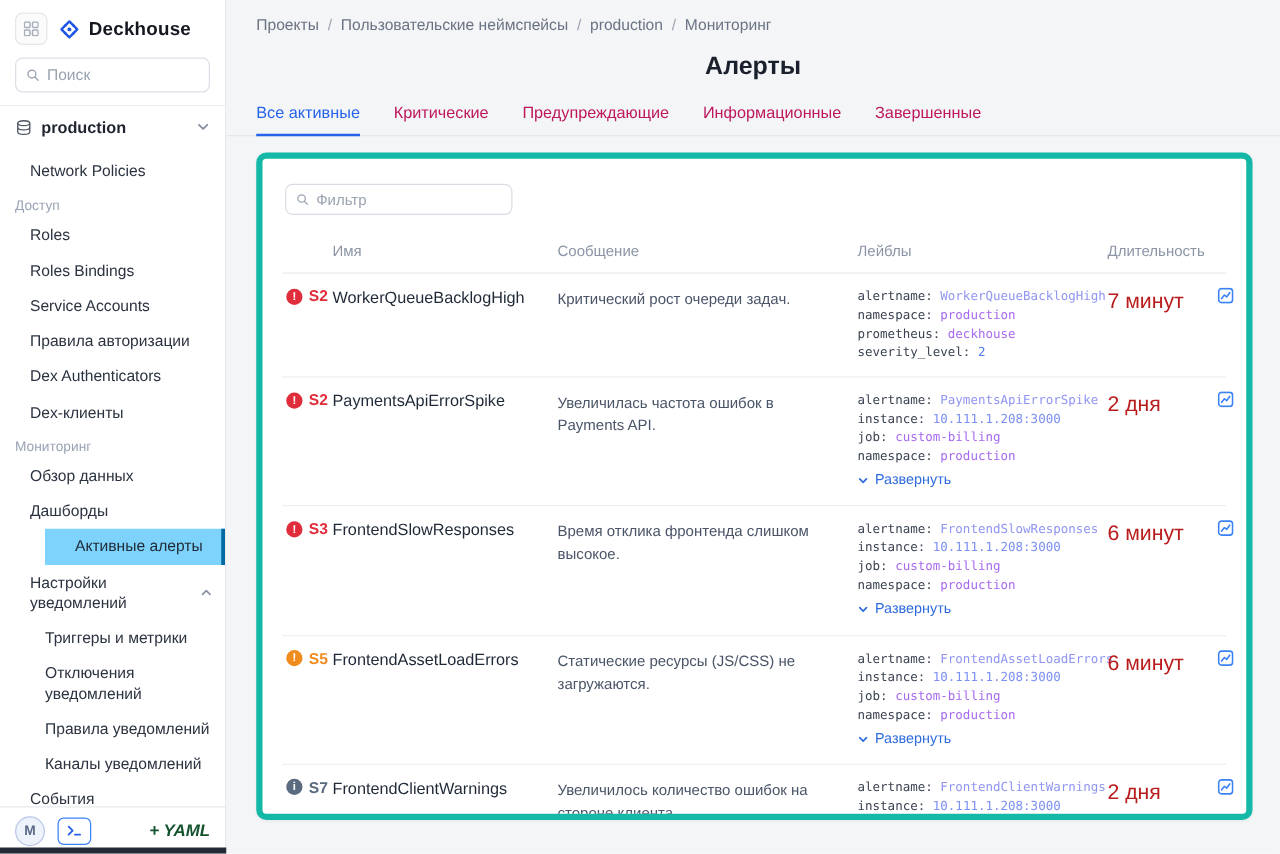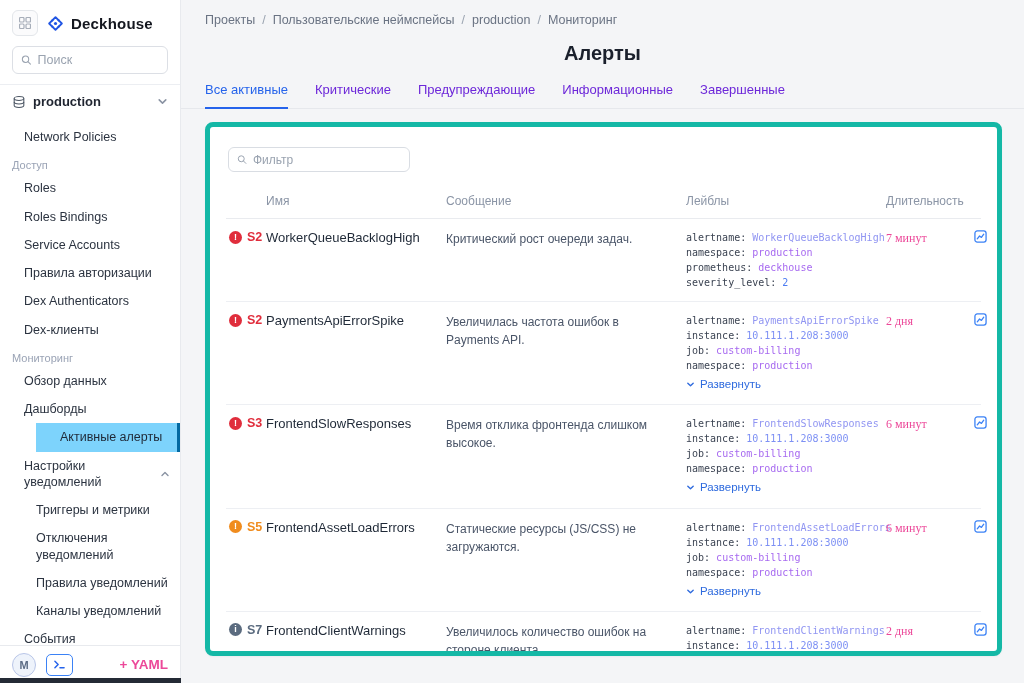--- a/index.html
+++ b/index.html
@@ -30,31 +30,31 @@
   .nav-section { padding:8px 12px 3px; font-size:11px; color:#9aa3b5; }
   .nav-item.active { background:#7dd3fc; border-right:3px solid #0369a1; color:#1f2937;margin-left:36px; }
   .nav-chev { display:flex; margin-left:6px; }
   .side-foot { border-top:1px solid #e8eaee; height:38px; display:flex; align-items:center;
                padding:0 12px; gap:10px; background:#fff; }
   .avatar { width:24px; height:24px; border-radius:50%; border:1px solid #b9c6e8; background:#eef3fb;
             color:#5b6b85; font-size:11px; font-weight:700; display:flex; align-items:center;
             justify-content:center; cursor:pointer; }
   .term-btn { width:27px; height:22px; border:1.5px solid #3b82f6; border-radius:5px;
               display:flex; align-items:center; justify-content:center; cursor:pointer; background:#fff; }
-  .yaml-btn { margin-left:auto; color:#ec4899; font-size:13.5px; font-weight:600; cursor:pointer; }
+  .yaml-btn { margin-left:auto; color:#14532d; font-size:13.5px; font-weight:600; cursor:pointer;font-style:italic; }
   .console-strip { position:absolute; bottom:0; left:0; width:181px; height:5px; background:#242a35; z-index:5; }
 
   
   .main { position:absolute; left:181px; right:0; top:0; bottom:0; }
   .breadcrumb { padding:13px 24px 0; font-size:12.5px; color:#6a7383; display:flex; gap:7px;align-items:flex-end; }
   .bc-item { cursor:pointer; }
   .bc-sep { color:#9aa3b0; }
   .page-title { padding:15px 24px 0; font-size:20px; font-weight:700; color:#1a202c;text-align:center; }
   .tab-bar { display:flex; gap:27px; padding:17px 24px 0; border-bottom:1px solid #e6e8ec; }
-  .tab { font-size:13px; color:#6d28d9; padding-bottom:10px; cursor:pointer; }
+  .tab { font-size:13px; color:#be185d; padding-bottom:10px; cursor:pointer; }
   .tab.active { color:#2563eb; border-bottom:2px solid #2563eb; margin-bottom:-1px; }
 
   .card { margin:13px 22px 0 24px; height:534px; background:#fff; border:5px solid #14b8a6;
           border-radius:8px; padding:16px; box-shadow:0 1px 2px rgba(16,24,40,.04); overflow:hidden; }
   .filter-box { width:182px; height:25px; border:1px solid #d9dde3; border-radius:6px;
                 display:flex; align-items:center; gap:6px; padding:0 8px; margin:4px 0 16px 2px; }
   .filter-box input { border:none; outline:none; width:100%; font-size:12px; color:#3b4352;
                       font-family:"Liberation Sans", sans-serif; }
   .filter-box input::placeholder { color:#9aa3b0; }
 
@@ -65,21 +65,21 @@
   .sev-ic { width:13px; height:13px; border-radius:50%; color:#fff; font-size:9px; font-weight:700;
             display:inline-flex; align-items:center; justify-content:center; line-height:1; }
   .c-name { font-size:13px; color:#1f2937; padding-right:10px; }
   .c-msg { font-size:12px; color:#4a5568; line-height:1.5; padding-right:18px; }
   .c-labels { font-family:"DejaVu Sans Mono", monospace; font-size:10px; line-height:1.5;
               color:#3b4352; padding-right:8px; }
   .lbl { white-space:nowrap; }
   .lbl .k { color:#3b4352; }
   .expand { display:flex; align-items:center; gap:5px; color:#2f6bde; font-size:11.5px;
             margin-top:3px; cursor:pointer; font-family:"Liberation Sans", sans-serif; }
-  .c-dur { font-size:12px; color:#ec4899; padding-top:1px;font-family:Liberation Serif, serif; }
+  .c-dur { font-size:17px; color:#b91c1c; padding-top:1px; }
   .c-ic { display:flex; justify-content:flex-end; padding-right:4px; cursor:pointer; }
 </style>
 </head>
 <body>
 
 <aside class="sidebar">
   <div class="side-head">
     <div class="grid-btn">
       <svg width="12" height="12" viewBox="0 0 12 12">
         <rect x="0.5" y="0.5" width="4.5" height="4.5" rx="1" fill="none" stroke="#a7aeb9" stroke-width="1.2"></rect>

